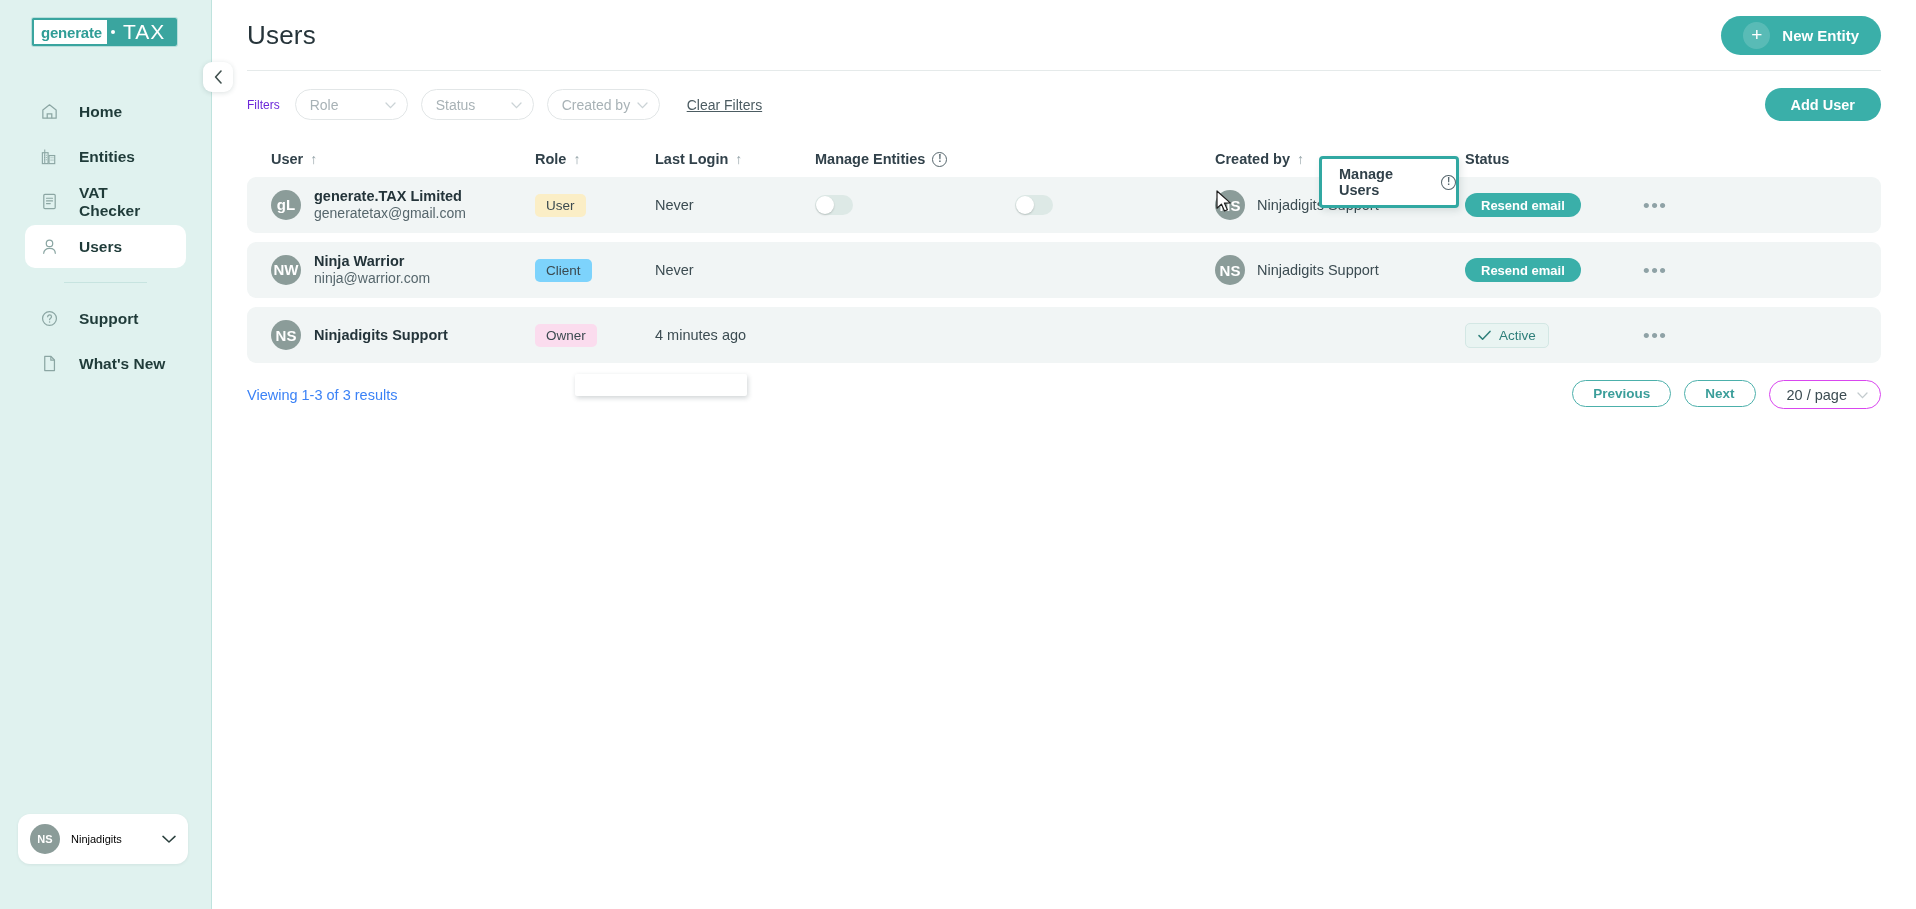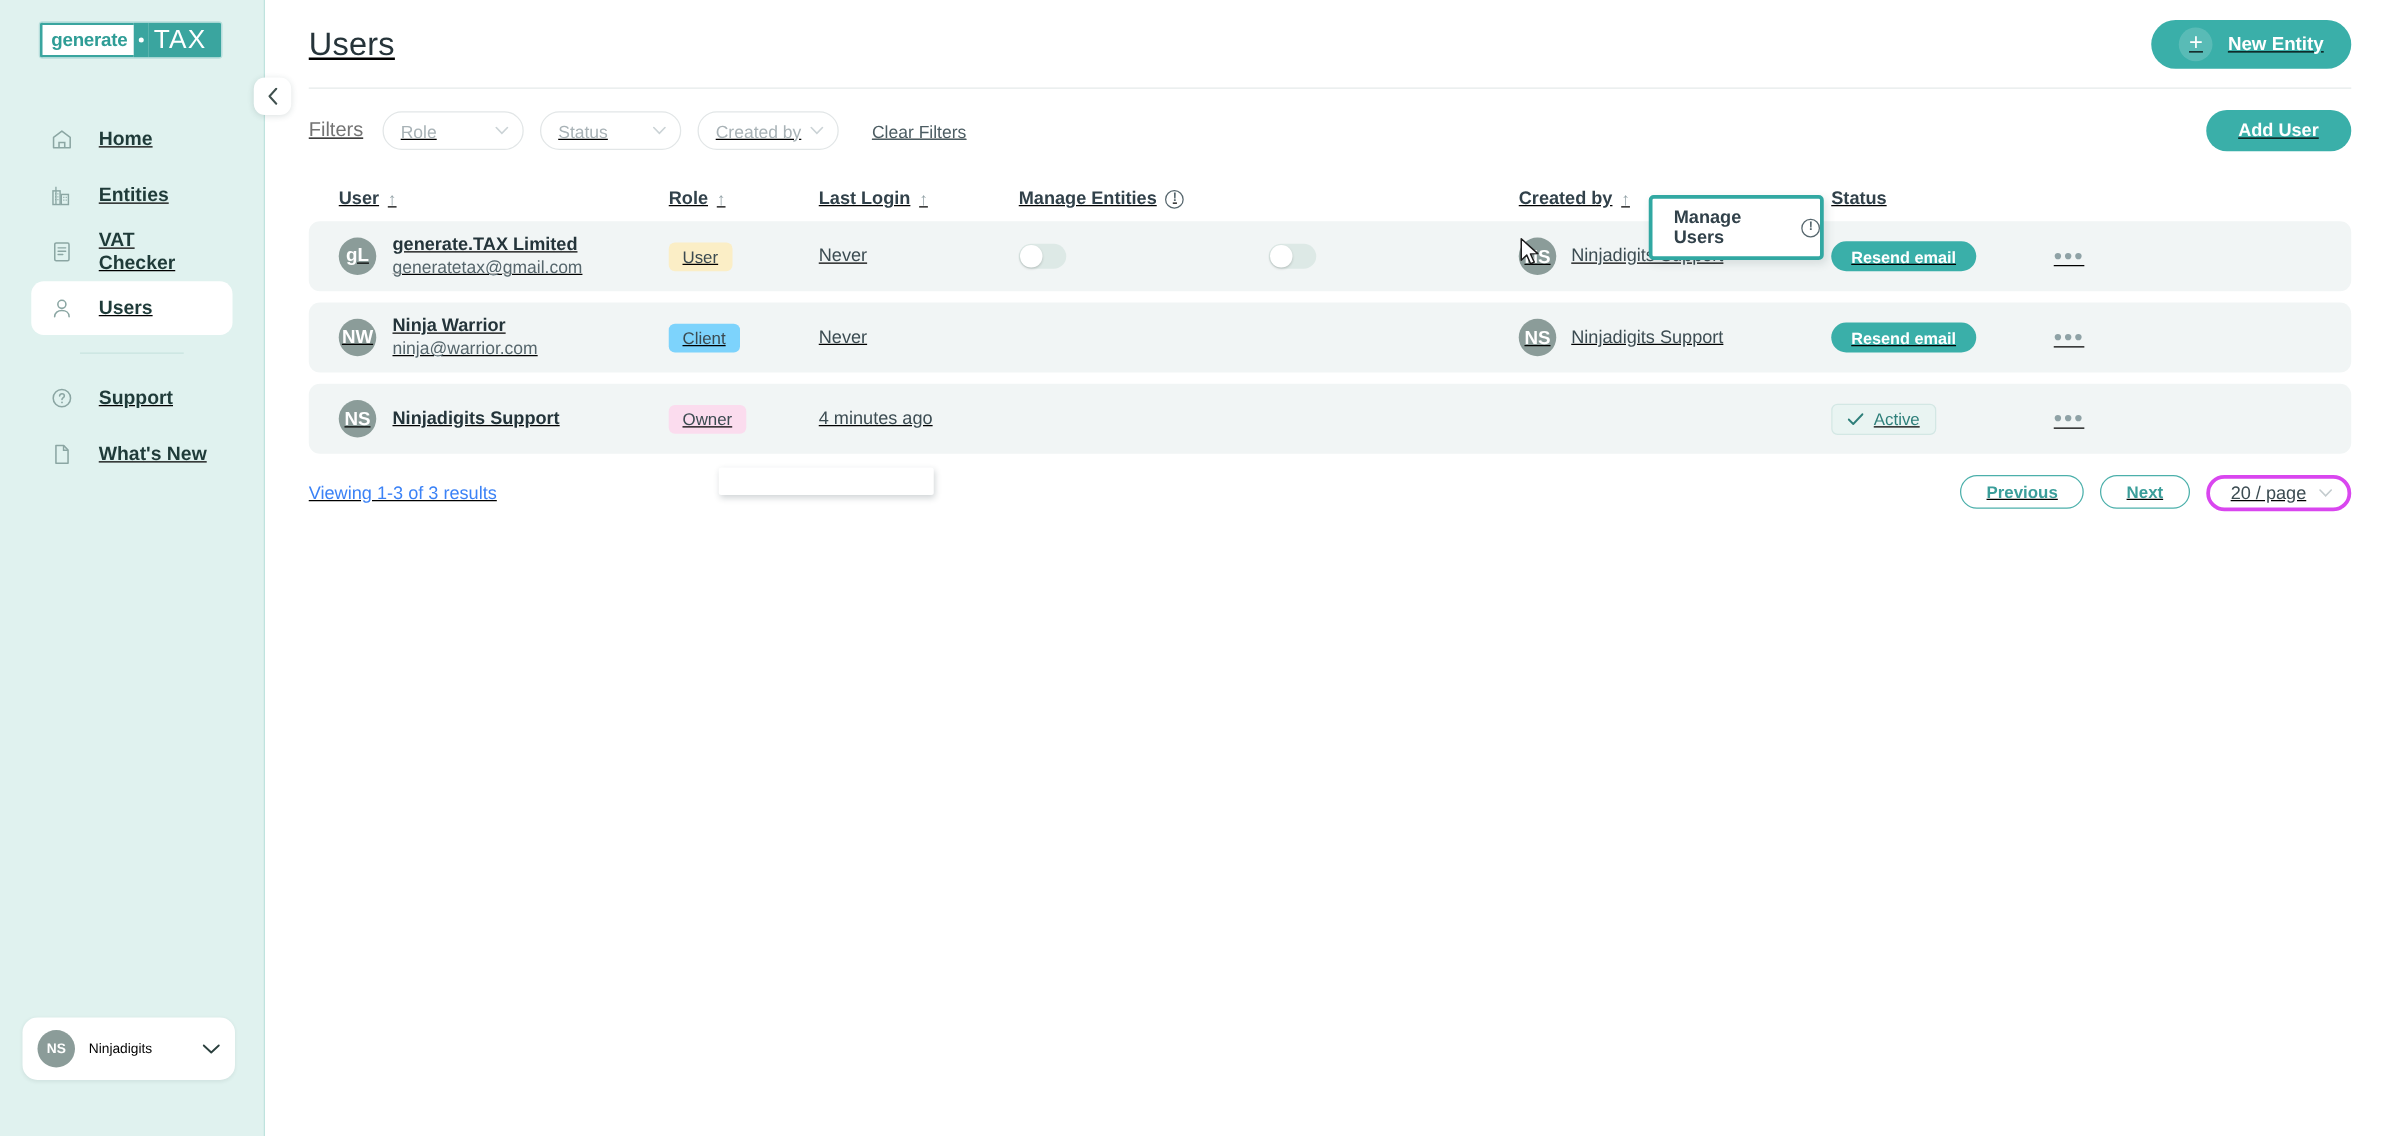--- a/index.html
+++ b/index.html
@@ -2,21 +2,21 @@
 <html><head>
 <meta charset="utf-8">
 <style>
   * { box-sizing: border-box; margin: 0; padding: 0; }
   html, body {
     width: 1916px; height: 909px;
     background: #ffffff;
     font-family: "Liberation Sans", sans-serif;
     overflow: hidden;
   }
-  .app { position: relative; width: 1916px; height: 909px; display: flex; text-decoration: underline; }
+  .app { position: relative; width: 1916px; height: 909px; display: flex; }
 
   
   .sidebar {
     width: 212px; height: 909px;
     background: #e0f2ef;
     position: relative;
     flex: 0 0 212px;
     border-right: 1px solid #bfe3de;
   }
   .logo-wrap {
@@ -107,21 +107,21 @@
   .btn-primary .plus {
     width:27px;height:27px;border-radius:50%;background:rgba(255,255,255,.16);
     display:flex;align-items:center;justify-content:center;font-size:19px;font-weight:300;
   }
   .divider { height:1px; background:#e5eaea; margin: 0 35px; }
 
   .filter-bar {
     display:flex; align-items:center; gap:13px;
     padding: 17px 35px 0 35px;
   }
-  .filter-label { font-size:16px; color:#737373; margin-right:2px;text-align:center; }
+  .filter-label { font-size:12px; color:#6d28d9; margin-right:2px;text-align:center; }
   .select {
     width:113px; height:31px; border:1px solid #e2e6e7; border-radius:16px;
     background:#fff; display:flex; align-items:center; justify-content:space-between;
     padding: 0 11px 0 14px; cursor:pointer;
     font-size:14px; color:#a8b2b6;
   }
   .select .cv { color:#cbd3d6; font-size:11px; }
   .clear-filters {
     font-size:14px; color:#4c5c62; text-decoration:underline; cursor:pointer;
     margin-left:14px;
@@ -230,21 +230,21 @@
   }
   .viewing { font-size:14.5px; color:#3b82f6; }
   .pager { display:flex; gap:13px; }
   .pg-btn {
     border:1px solid #4cb0ab; color:#3b9e9a; background:#fff;
     border-radius:20px; height:27px; padding:0 20px;
     font-size:13.5px; font-weight:bold; cursor:pointer;
     font-family: inherit;
   }
   .pg-size {
-    border:3px solid #d946ef; border-radius:20px; height:29px;
+    border:1px solid #d946ef; border-radius:20px; height:29px;
     padding:0 12px 0 17px; display:flex; align-items:center; gap:10px;
     font-size:14.5px; color:#3c4c52; cursor:pointer; background:#fff;
   }
   .pg-size .cv { color:#c3cbce; font-size:11px; }
 
   .cursor { position:absolute; left:1004px; top:190px; z-index:40; }
 </style>
 </head>
 <body>
 

